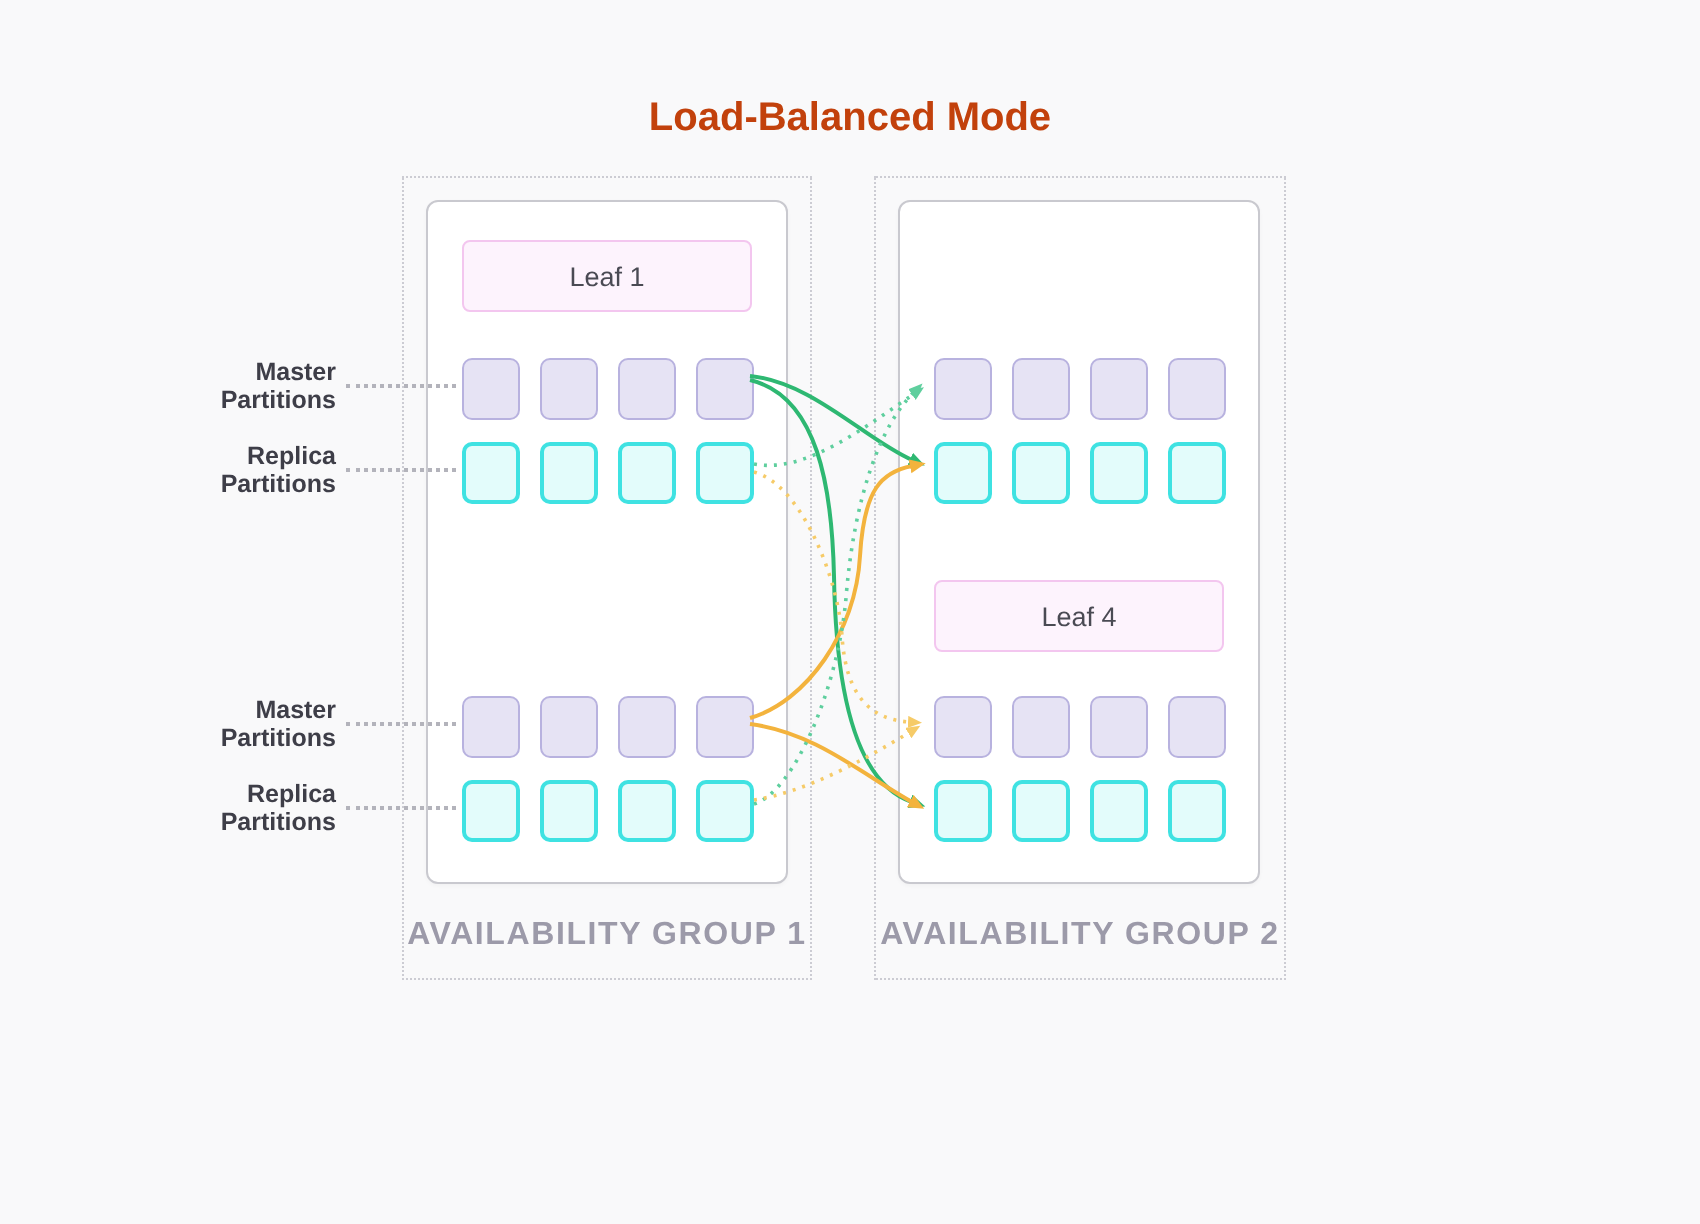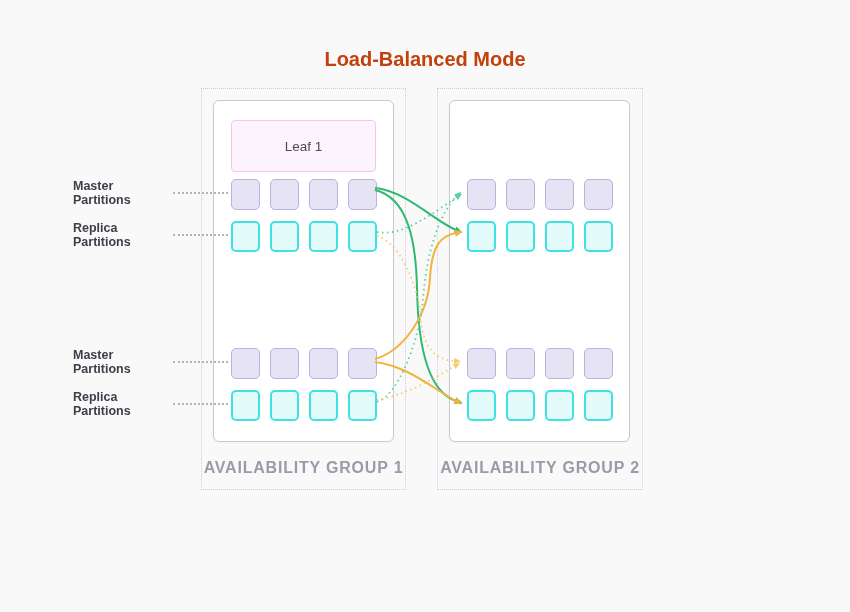--- a/index.html
+++ b/index.html
@@ -36,21 +36,21 @@
   .leaf-card {
     position: absolute; left: 11px; top: 11px;
     width: 181px; height: 342px;
     background: #ffffff;
     border: 1px solid #c9c9cf;
     border-radius: 6px;
     box-shadow: 0 1px 2px rgba(0,0,0,0.03);
   }
 
   .leaf-node {
-    position: absolute; left: 17px; width: 145px; height: 52px;
+    position: absolute; left: 17px; width: 145px; height: 36px;
     background: #fdf3fd;
     border: 1px solid #f3c6ef;
     border-radius: 4px;
     display: flex; align-items: center; justify-content: center;
     font-size: 13.5px; color: #4a4a54;
   }
   .leaf-top { top: 19px; }
   .leaf-bottom { top: 189px; }
 
   .part-row {
@@ -64,20 +64,21 @@
 
   .sq {
     width: 29px; height: 31px;
     border-radius: 5px;
   }
   .sq-master { background: #e6e3f4; border: 1.5px solid #b8b2df; }
   .sq-replica { background: #e3fcfb; border: 2px solid #3fe2e2; }
 
   .row-label {
     position: absolute; left: 73px; width: 95px;
+    text-align: right;
     font-size: 12.5px; line-height: 13.5px; font-weight: 600;
     color: #3e3e48;
   }
   .lbl-1 { top: 180px; }
   .lbl-2 { top: 222px; }
   .lbl-3 { top: 349px; }
   .lbl-4 { top: 391px; }
 
   .lbl-connector {
     position: absolute; left: 173px; width: 55px; height: 0;
@@ -140,20 +141,21 @@
         <div class="sq sq-master"></div>
         <div class="sq sq-master"></div>
         <div class="sq sq-master"></div>
       </div>
       <div class="part-row row-replica-top">
         <div class="sq sq-replica"></div>
         <div class="sq sq-replica"></div>
         <div class="sq sq-replica"></div>
         <div class="sq sq-replica"></div>
       </div>
+      <div class="leaf-node leaf-bottom">Leaf 4</div>
       <div class="part-row row-master-bottom">
         <div class="sq sq-master"></div>
         <div class="sq sq-master"></div>
         <div class="sq sq-master"></div>
         <div class="sq sq-master"></div>
       </div>
       <div class="part-row row-replica-bottom">
         <div class="sq sq-replica"></div>
         <div class="sq sq-replica"></div>
         <div class="sq sq-replica"></div>

